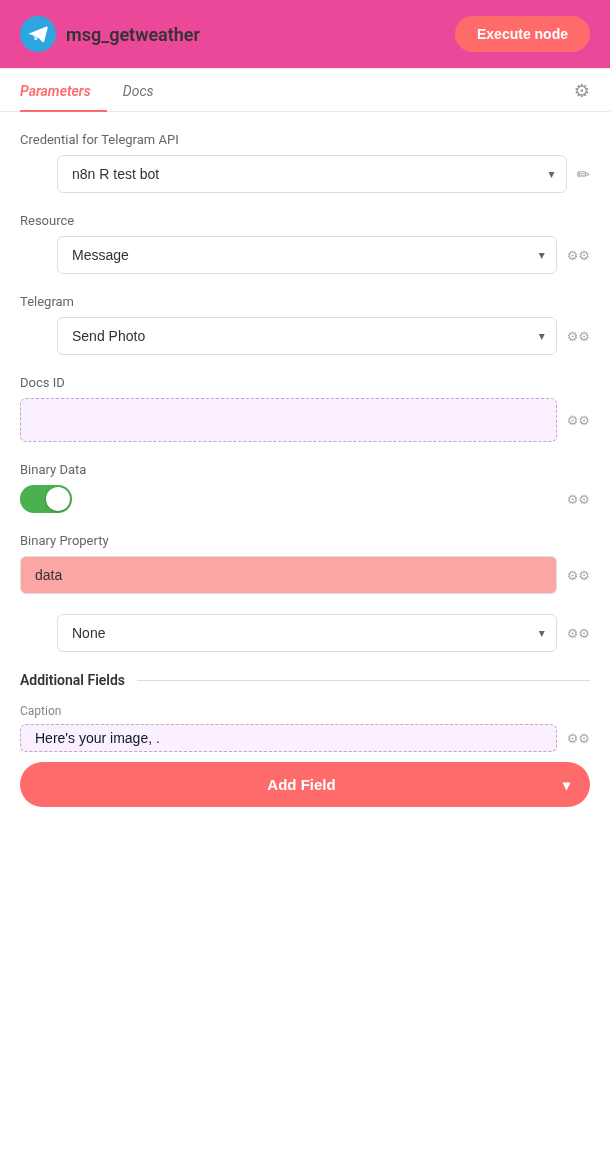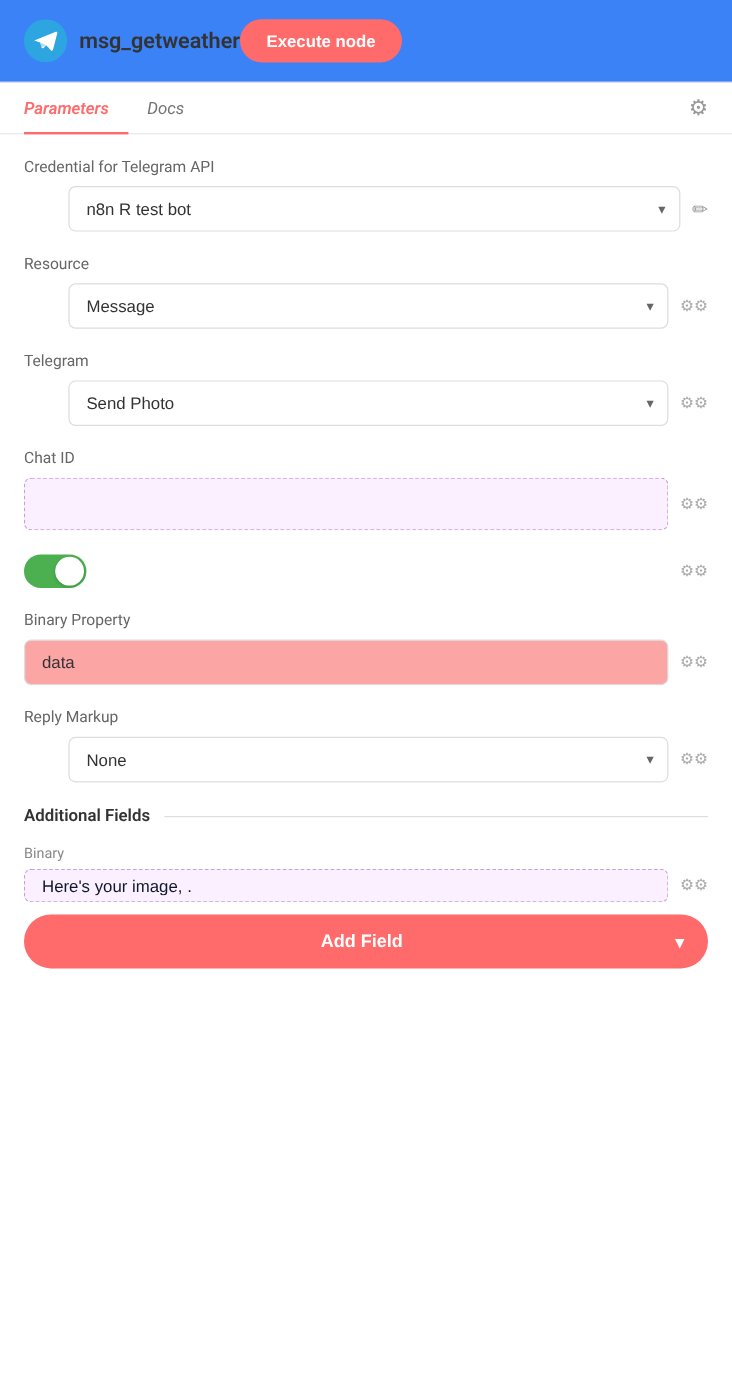--- a/index.html
+++ b/index.html
@@ -13,22 +13,23 @@
       width: 610px;
       min-height: 1154px;
       background: #ffffff;
       display: flex;
       flex-direction: column;
     }
     
     .header {
       display: flex;
       align-items: center;
+      justify-content: space-between;
       padding: 16px 20px;
-      background: #3b82f6;
+      background: #ec4899;
       border-bottom: 1px solid #e8e8e8;
     }
     .header-left {
       display: flex;
       align-items: center;
       gap: 10px;
     }
     .telegram-icon {
       width: 36px;
       height: 36px;
@@ -320,68 +321,68 @@
           <select class="select-field">
             <option>Send Photo</option>
           </select>
           <span class="select-arrow">▾</span>
         </div>
         <div class="icon-btn gear-double">⚙⚙</div>
       </div>
     </div>
 
     <div class="field-group">
-      <span class="field-label">Chat ID</span>
+      <span class="field-label">Docs ID</span>
       <div class="field-row">
         <input class="chat-id-input" type="text" value="" style="">
         <div class="icon-btn gear-double">⚙⚙</div>
       </div>
     </div>
 
     <div class="field-group">
+      <span class="field-label">Binary Data</span>
       <div class="field-row">
         <div class="toggle-container">
           <div class="toggle">
             <div class="toggle-knob"></div>
           </div>
         </div>
         <div style="flex:1"></div>
         <div class="icon-btn gear-double">⚙⚙</div>
       </div>
     </div>
 
     <div class="field-group">
       <span class="field-label">Binary Property</span>
       <div class="field-row">
         <input class="text-input" type="text" value="data" style="">
         <div class="icon-btn gear-double">⚙⚙</div>
       </div>
     </div>
 
     <div class="field-group">
-      <span class="field-label">Reply Markup</span>
       <div class="field-row">
         <div class="select-wrapper">
           <select class="select-field">
             <option>None</option>
           </select>
           <span class="select-arrow">▾</span>
         </div>
         <div class="icon-btn gear-double">⚙⚙</div>
       </div>
     </div>
 
     <div class="additional-fields">
       <div class="additional-fields-header">
         <span class="additional-fields-title">Additional Fields</span>
         <div class="divider-line"></div>
       </div>
 
       <div class="sub-field-group">
-        <span class="sub-field-label">Binary</span>
+        <span class="sub-field-label">Caption</span>
         <div class="field-row">
           <input class="caption-input" type="text" value="Here's your image, ." style="">
           <div class="icon-btn gear-double">⚙⚙</div>
         </div>
       </div>
     </div>
 
     <button class="add-field-btn">
       <span class="add-field-btn-text">Add Field</span>
       <span class="add-field-chevron">▾</span>

